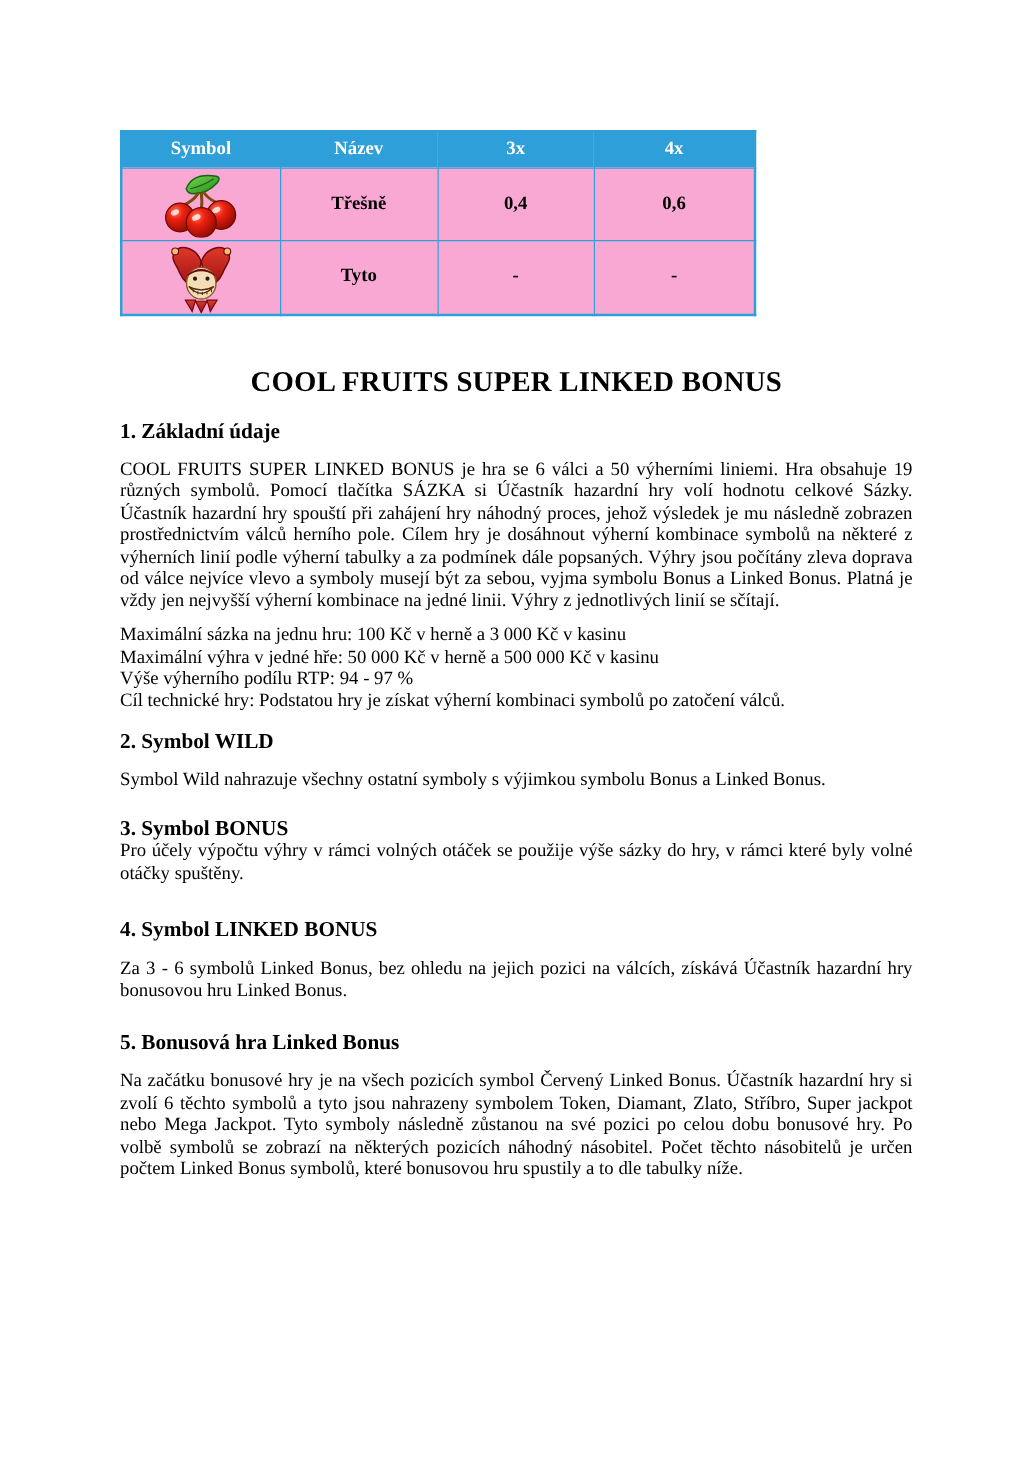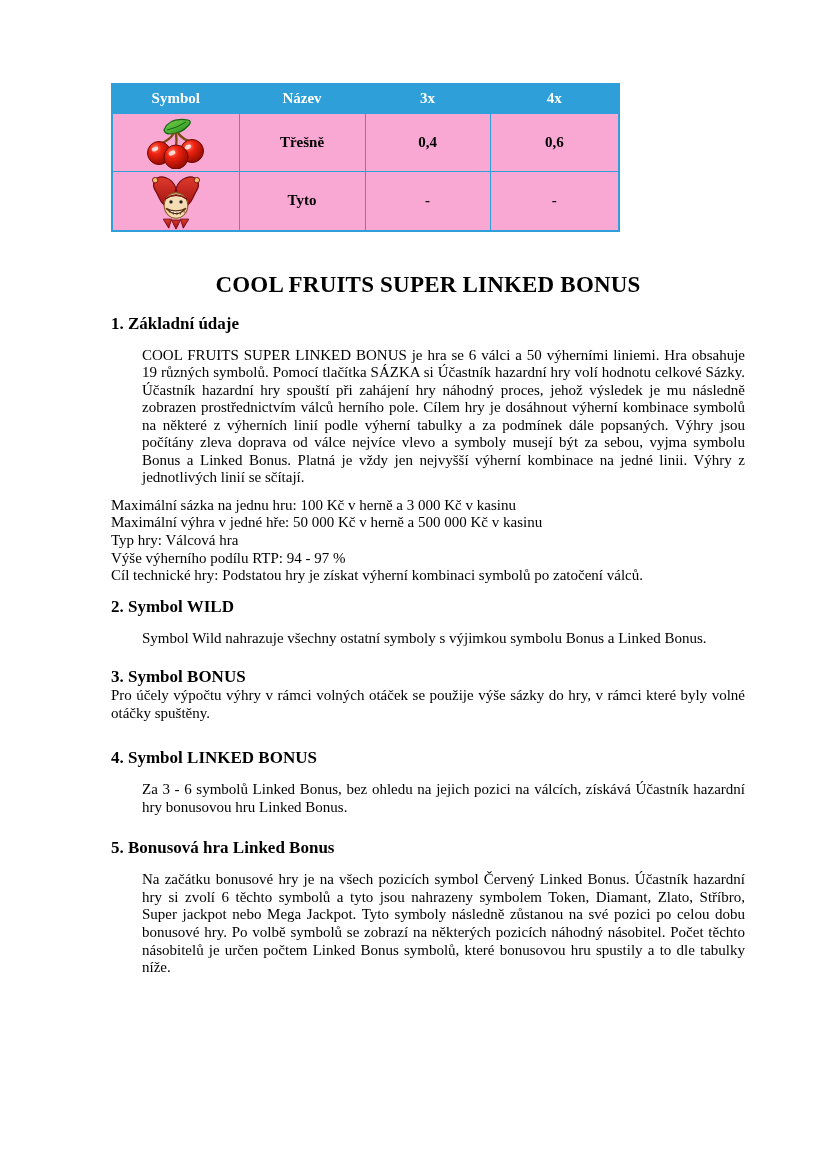--- a/index.html
+++ b/index.html
@@ -9,21 +9,21 @@
     --text-color:#000000;
   }
   *{box-sizing:border-box;margin:0;padding:0;}
   html,body{background:#888;}
   .page{
     width:827px;height:1169px;background:#ffffff;margin:0 auto;
     position:relative;overflow:hidden;
     font-family:"Liberation Serif","DejaVu Serif",serif;
     color:var(--text-color);
   }
-  .content{position:absolute;left:111px;top:0;width:634px;padding-top:83px;}
+  .content{position:absolute;left:96px;top:0;width:634px;padding-top:104px;}
 
   
   table.symbol-table{
     border-collapse:collapse;width:507px;table-layout:fixed;
     border:2px solid var(--border-blue);
   }
   table.symbol-table th, table.symbol-table td{
     border:1px solid var(--border-blue);
     text-align:center;vertical-align:middle;font-size:15px;
   }
@@ -36,21 +36,21 @@
 
   
   .doc-title{
     margin-top:40px;text-align:center;font-weight:bold;font-size:23px;
     letter-spacing:.2px;
   }
   .sec-heading{font-weight:bold;font-size:17px;}
   .h1m{margin-top:16px;} .h2m{margin-top:12px;} .h3m{margin-top:20px;}
   .h4m{margin-top:26px;} .h5m{margin-top:22px;}
   .body-text{
-    margin-top:13px;font-size:15px;line-height:1.17;text-align:justify;margin-left:31px;
+    margin-top:13px;font-size:15px;line-height:1.17;text-align:justify;
   }
   .body-text.nojust{text-align:left;}
   .follow-line{font-size:15px;line-height:1.17;text-align:justify;}
   .info-block{margin-top:10px;font-size:15px;line-height:1.17;}
   .info-block div{white-space:nowrap;}
 
   
   table.mult-table{
     margin-top:10px;border-collapse:collapse;width:395px;table-layout:fixed;
     border:2px solid var(--border-dark);
@@ -152,21 +152,20 @@
       </tbody>
     </table>
 
     <div class="doc-title">COOL FRUITS SUPER LINKED BONUS</div>
 
     <div class="sec-heading h1m">1. Základní údaje</div>
     <div class="body-text">COOL FRUITS SUPER LINKED BONUS je hra se 6 válci a 50 výherními liniemi. Hra obsahuje 19 různých symbolů. Pomocí tlačítka SÁZKA si Účastník hazardní hry volí hodnotu celkové Sázky. Účastník hazardní hry spouští při zahájení hry náhodný proces, jehož výsledek je mu následně zobrazen prostřednictvím válců herního pole. Cílem hry je dosáhnout výherní kombinace symbolů na některé z výherních linií podle výherní tabulky a za podmínek dále popsaných. Výhry jsou počítány zleva doprava od válce nejvíce vlevo a symboly musejí být za sebou, vyjma symbolu Bonus a Linked Bonus. Platná je vždy jen nejvyšší výherní kombinace na jedné linii. Výhry z jednotlivých linií se sčítají.</div>
     <div class="info-block">
       <div>Maximální sázka na jednu hru: 100 Kč v herně a 3 000 Kč v kasinu</div>
       <div>Maximální výhra v jedné hře: 50 000 Kč v herně a 500 000 Kč v kasinu</div>
-      <div>Typ hry: Válcová hra</div>
       <div>Výše výherního podílu RTP: 94 - 97 %</div>
       <div>Cíl technické hry: Podstatou hry je získat výherní kombinaci symbolů po zatočení válců.</div>
     </div>
 
     <div class="sec-heading h2m">2. Symbol WILD</div>
     <div class="body-text nojust">Symbol Wild nahrazuje všechny ostatní symboly s výjimkou symbolu Bonus a Linked Bonus.</div>
 
     <div class="sec-heading h3m">3. Symbol BONUS</div>
     <div class="follow-line">Pro účely výpočtu výhry v rámci volných otáček se použije výše sázky do hry, v rámci které byly volné otáčky spuštěny.</div>
 

